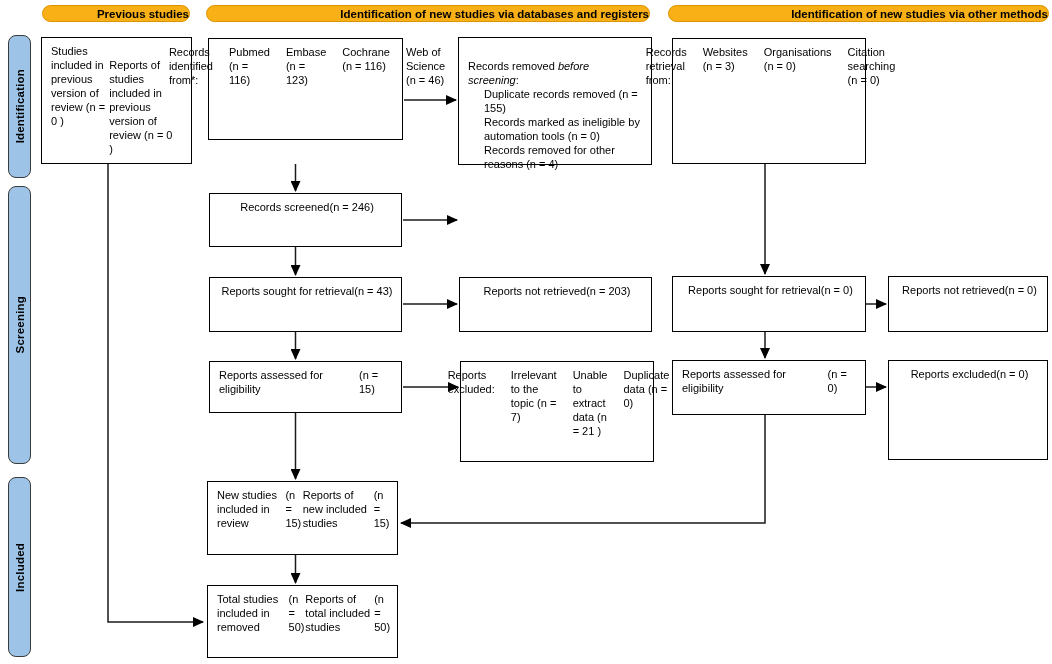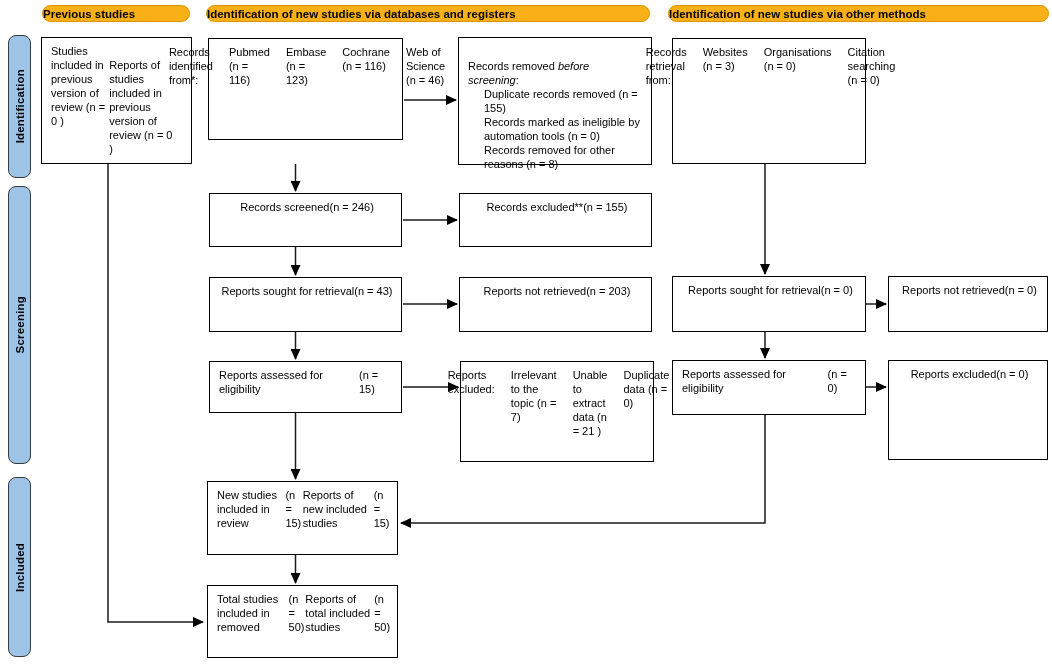--- a/index.html
+++ b/index.html
@@ -14,21 +14,21 @@
   .canvas{
     position:relative;width:1052px;height:664px;background:#ffffff;
     font-family:"Liberation Sans","DejaVu Sans",sans-serif;
     font-size:11px;color:var(--ink);overflow:hidden;
   }
   .hdr{
     position:absolute;height:17px;
     background:var(--header-fill);
     border:1.5px solid var(--header-border);
     border-radius:9px;
-    display:flex;align-items:center;justify-content:flex-start;
+    display:flex;align-items:center;justify-content:flex-end;
     font-weight:bold;font-size:11.5px;text-align:center;
     box-sizing:border-box;
   }
   .side{
     position:absolute;left:8px;width:23px;
     background:var(--sidebar-fill);
     border:1.5px solid var(--sidebar-border);
     border-radius:8px;
     display:flex;align-items:center;justify-content:center;
     box-sizing:border-box;
@@ -84,37 +84,33 @@
     <div class="indent">Pubmed (n = 116)</div>
     <div class="indent">Embase (n = 123)</div>
     <div class="indent">Cochrane (n = 116)</div>
     <div class="indent">Web of Science (n = 46)</div>
   </div>
 
   <div class="box" style="left:458px;top:37px;width:194px;height:128px;padding-top:21px;">
     <div style="max-width:150px;"><span>Records removed </span><i>before screening</i><span>:</span></div>
     <div class="indent">Duplicate records removed (n = 155)</div>
     <div class="indent">Records marked as ineligible by automation tools (n = 0)</div>
-    <div class="indent">Records removed for other reasons (n = 8)</div>
+    <div class="indent">Records removed for other reasons (n = 4)</div>
   </div>
 
   <div class="box vcenter" style="left:672px;top:38px;width:194px;height:126px;">
     <div>Records retrieval from:</div>
     <div class="indent">Websites (n = 3)</div>
     <div class="indent">Organisations (n = 0)</div>
     <div class="indent">Citation searching (n = 0)</div>
   </div>
 
   <div class="box vcenter" style="left:209px;top:193px;width:193px;height:54px;">
     <div>Records screened</div>
     <div>(n = 246)</div>
-  </div>
-  <div class="box vcenter" style="left:459px;top:193px;width:193px;height:54px;">
-    <div>Records excluded**</div>
-    <div>(n = 155)</div>
   </div>
 
   <div class="box vcenter" style="left:209px;top:277px;width:193px;height:55px;">
     <div>Reports sought for retrieval</div>
     <div>(n = 43)</div>
   </div>
   <div class="box vcenter" style="left:459px;top:277px;width:193px;height:55px;">
     <div>Reports not retrieved</div>
     <div>(n = 203)</div>
   </div>

